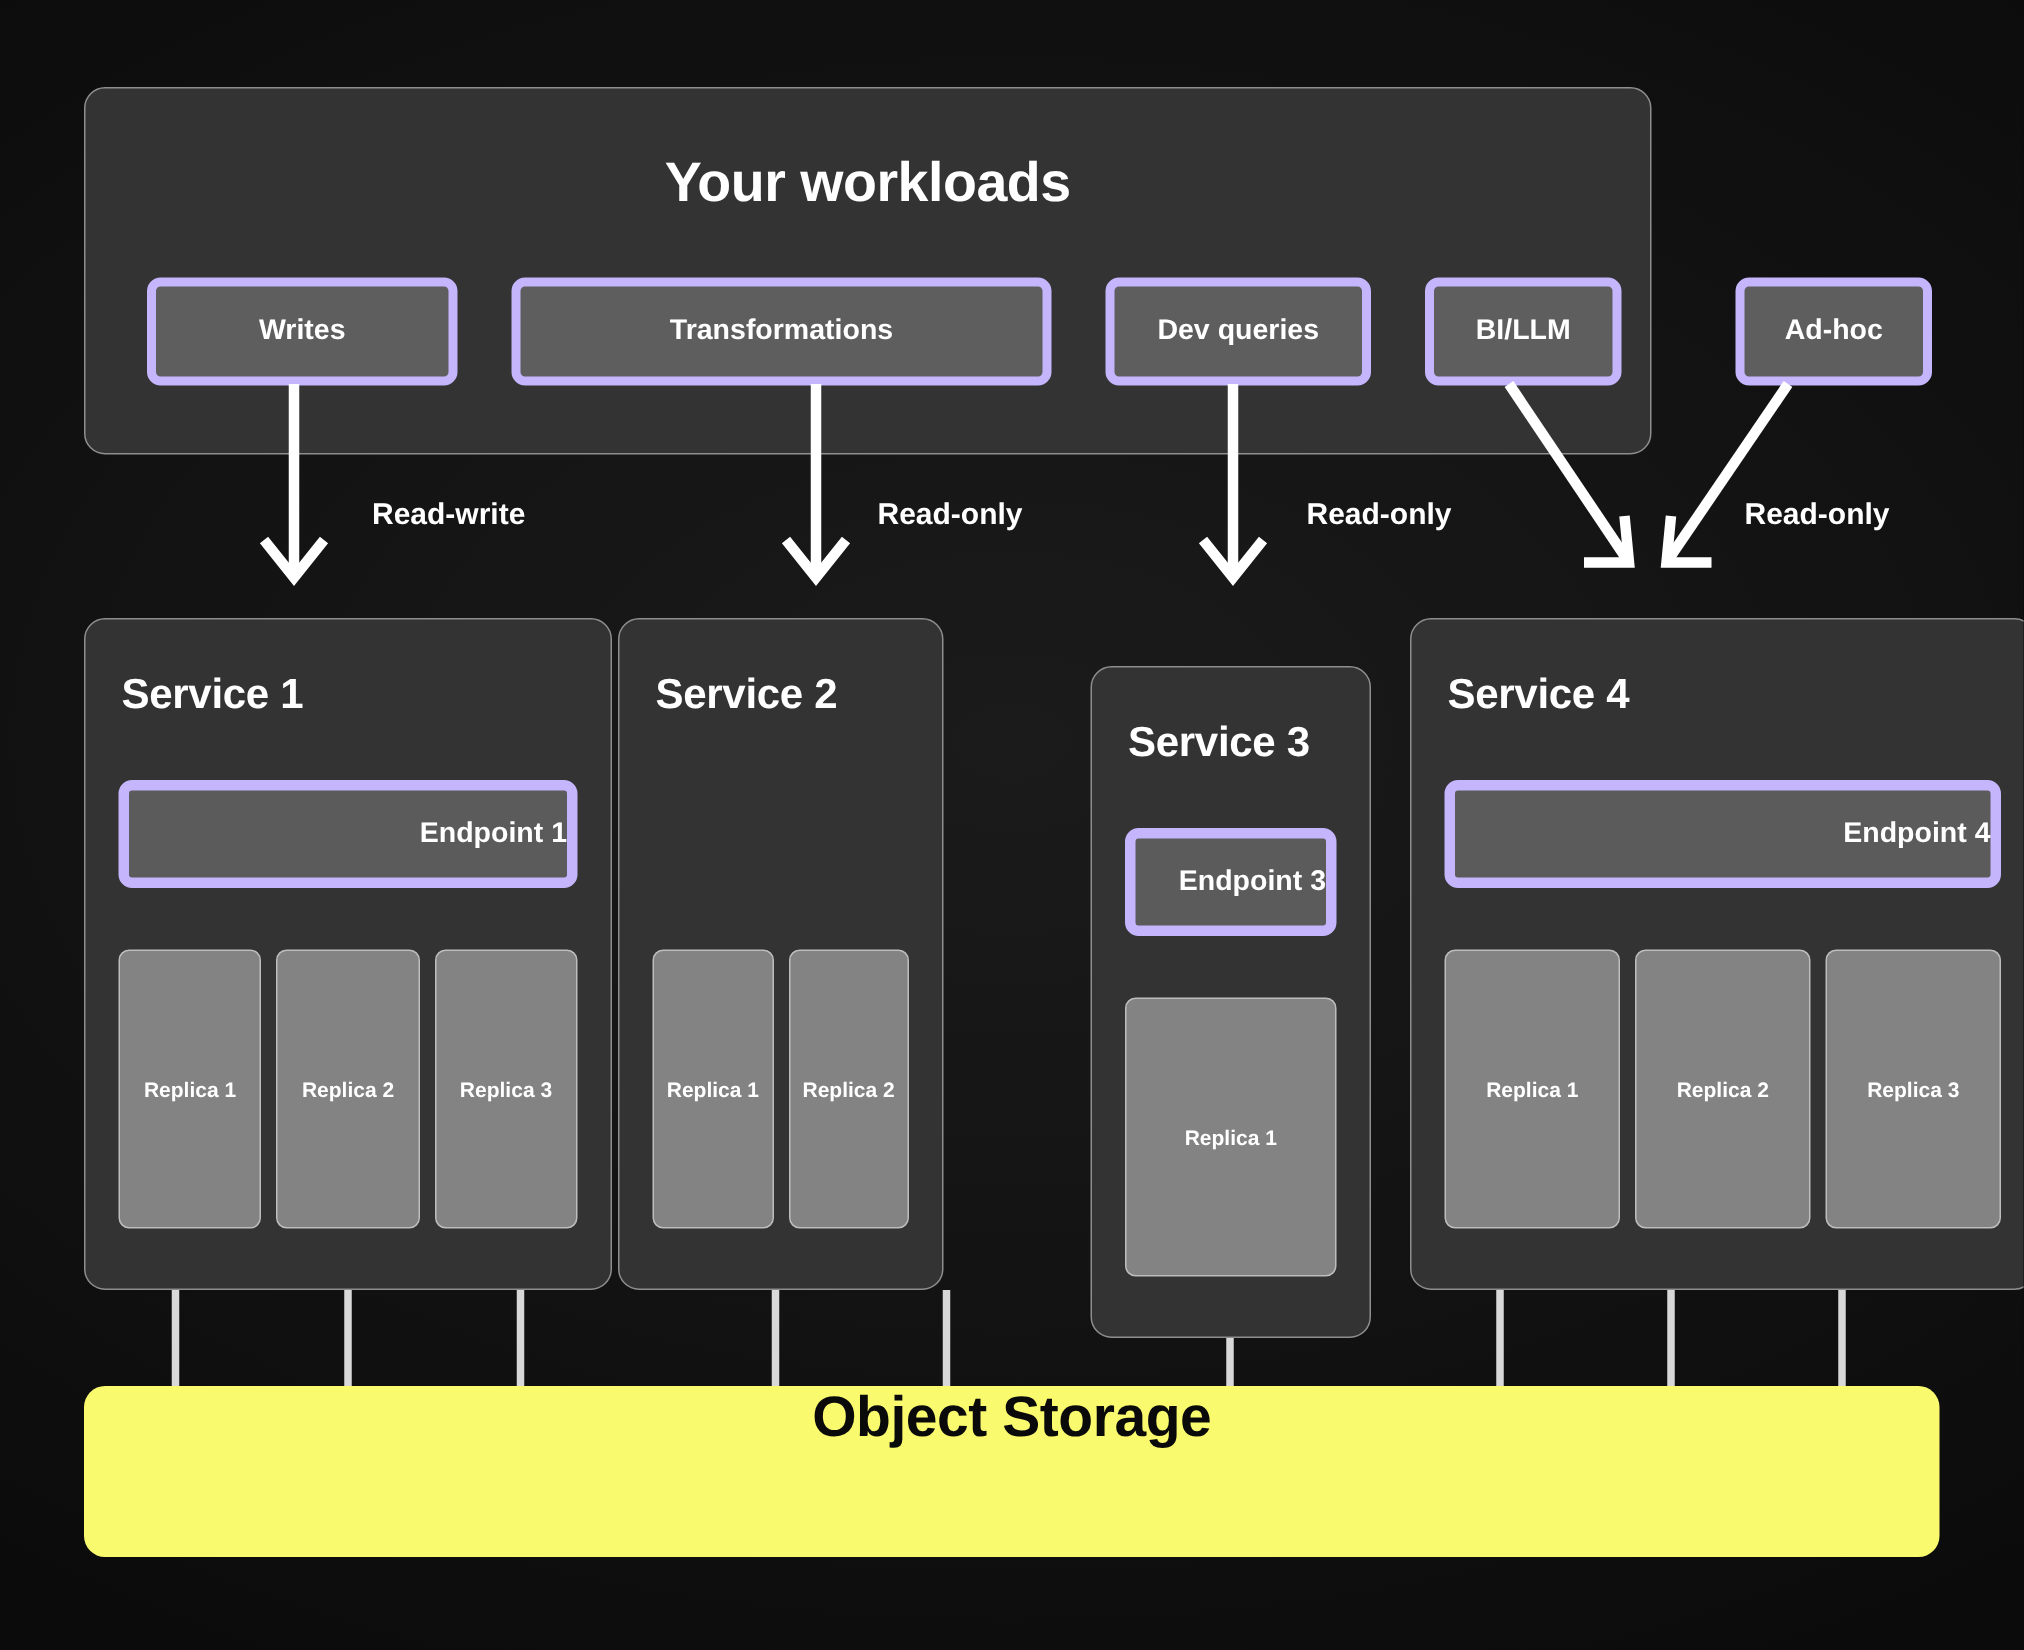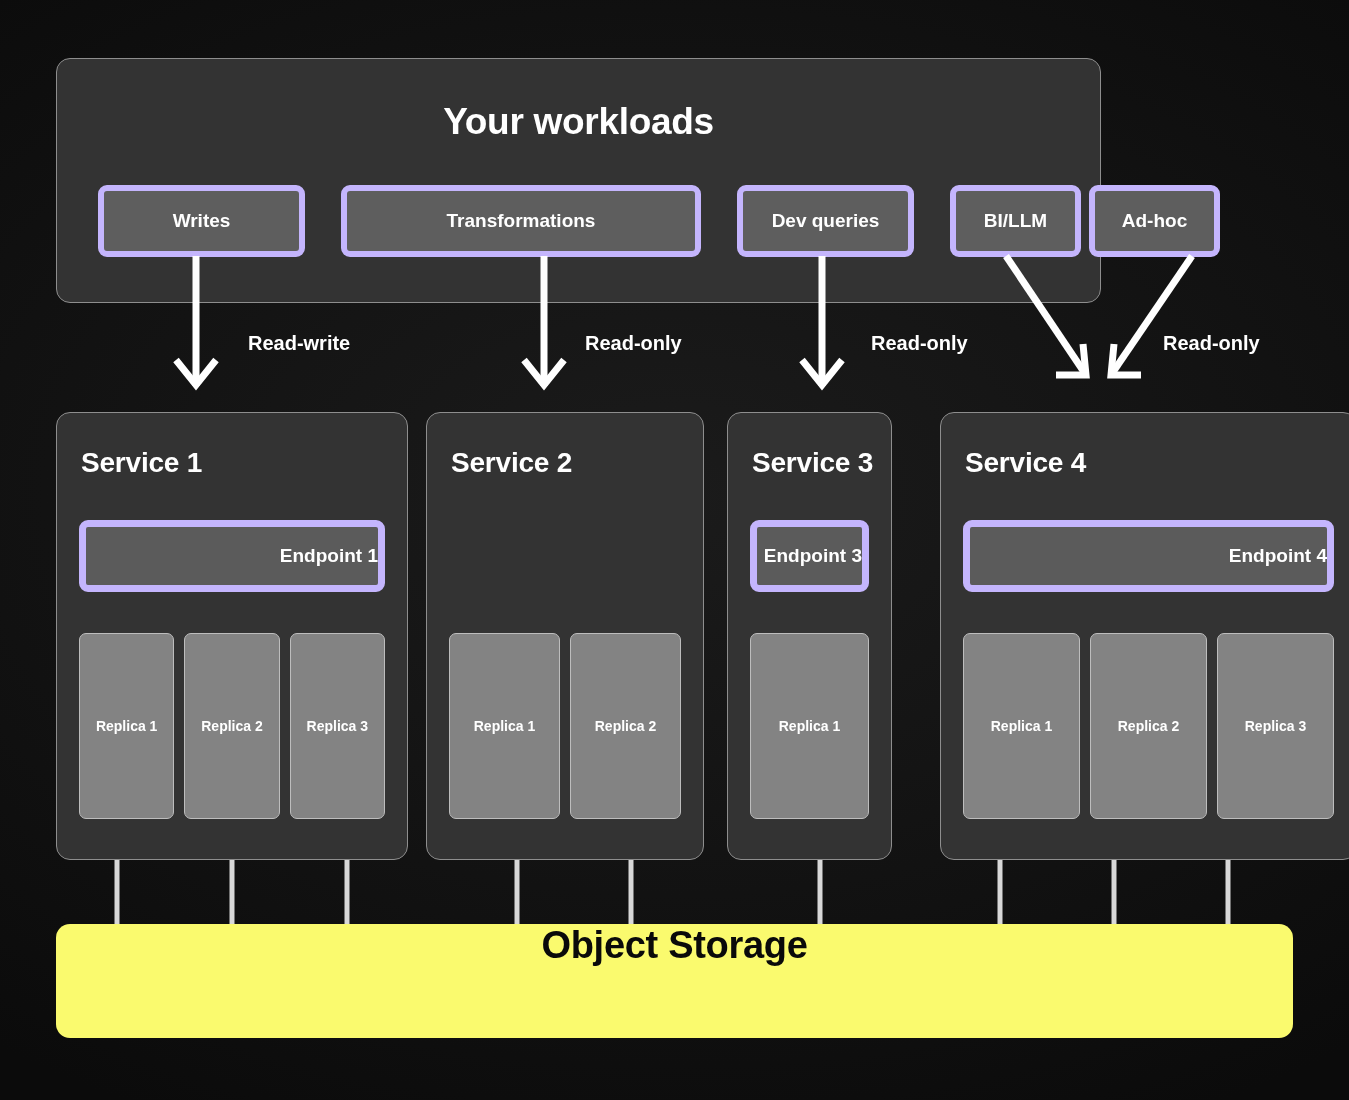--- a/index.html
+++ b/index.html
@@ -172,21 +172,21 @@
       </div>
       <div class="workload-chip" style="left: 284px; width: 360px;">
         <span>Transformations</span>
       </div>
       <div class="workload-chip" style="left: 680px; width: 177px;">
         <span>Dev queries</span>
       </div>
       <div class="workload-chip" style="left: 893px; width: 131px;">
         <span>BI/LLM</span>
       </div>
-      <div class="workload-chip" style="left: 1032px; width: 131px;">
+      <div class="workload-chip" style="left: 1100px; width: 131px;">
         <span>Ad-hoc</span>
       </div>
     </div>
 
   <svg id="wire-layer" viewBox="0 0 1349 1100" xmlns="http://www.w3.org/2000/svg">
 
     <g stroke="#ffffff" stroke-width="7" fill="none" stroke-linecap="butt" stroke-linejoin="miter">
 
       <line x1="196" y1="256" x2="196" y2="386"></line>
       <polyline points="176,360 196,385 216,360"></polyline>
@@ -227,32 +227,32 @@
           <span>Replica 1</span>
         </div>
         <div class="replica-box">
           <span>Replica 2</span>
         </div>
         <div class="replica-box">
           <span>Replica 3</span>
         </div>
       </div>
     </div>
-    <div class="service-card" style="left: 426px; width: 278px;">
+    <div class="service-card" style="left: 412px; width: 217px;">
       <div class="service-title">Service 2</div>
       <div class="replica-row">
         <div class="replica-box">
           <span>Replica 1</span>
         </div>
         <div class="replica-box">
           <span>Replica 2</span>
         </div>
       </div>
     </div>
-    <div class="service-card" style="left: 727px; width: 165px;">
+    <div class="service-card" style="left: 727px; width: 187px; margin-top: 32px;">
       <div class="service-title">Service 3</div>
       <div class="endpoint-box">
         <span>Endpoint 3</span>
       </div>
       <div class="replica-row">
         <div class="replica-box">
           <span>Replica 1</span>
         </div>
       </div>
     </div>

